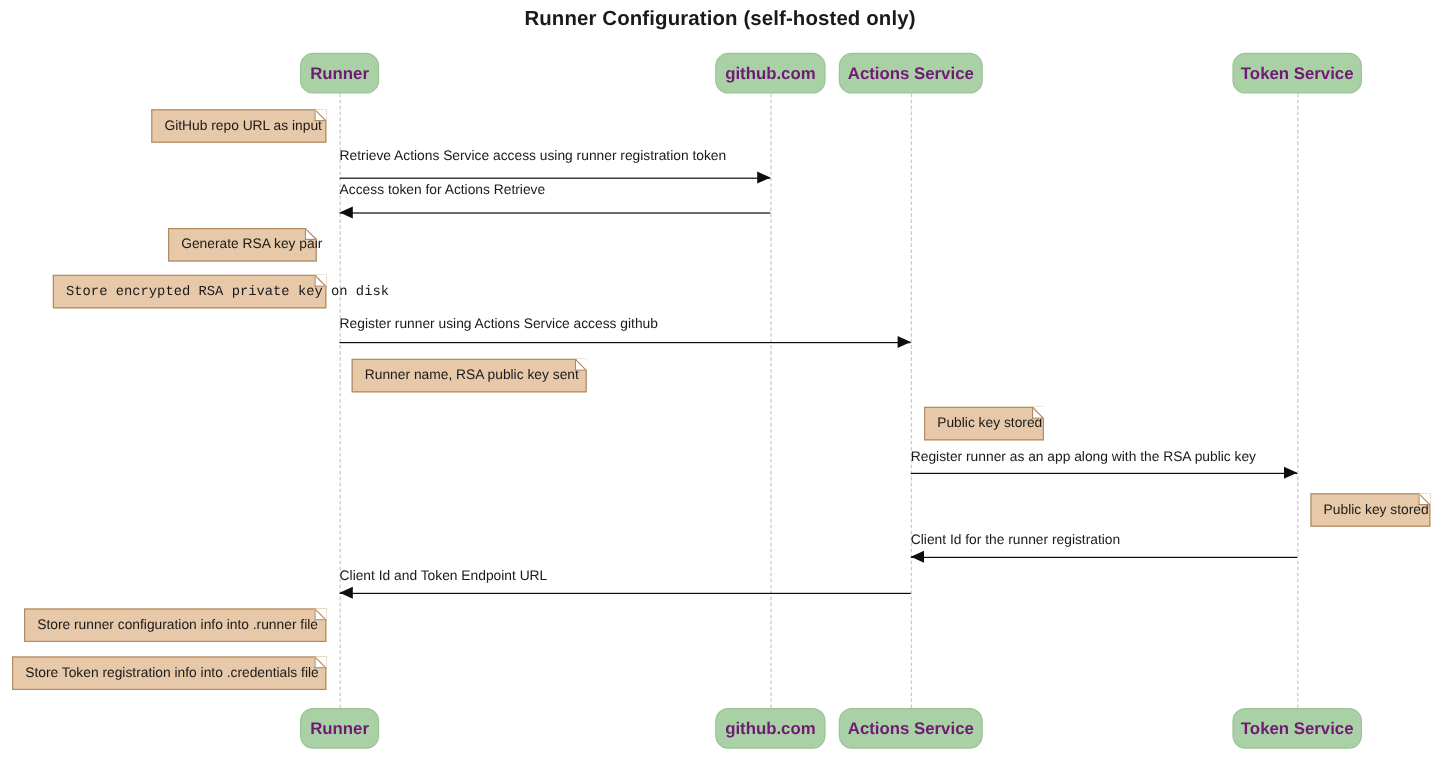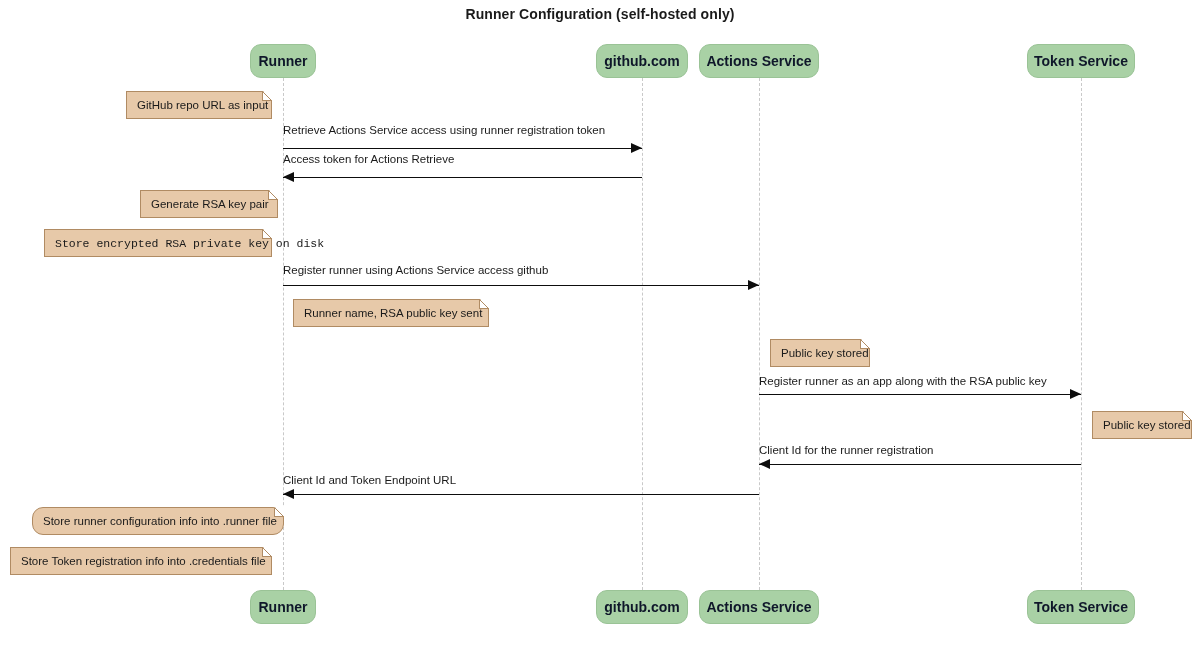--- a/index.html
+++ b/index.html
@@ -15,21 +15,21 @@
     height: 647px;
     background: #ffffff;
     overflow: hidden;
   }
   #diagram-title {
     position: absolute;
     top: 6px;
     left: 0;
     width: 1200px;
     text-align: center;
-    font-size: 14px;
+    font-size: 17px;
     font-weight: bold;
     color: #1a1a1a;
     letter-spacing: .1px;
   }
   
   .lifeline {
     position: absolute;
     width: 0;
     border-left: 1.5px dashed #c9c9c9;
   }
@@ -38,21 +38,21 @@
     position: absolute;
     height: 34px;
     border-radius: 11px;
     background: #a9d1a5;
     border: 1px solid #9ac396;
     display: flex;
     align-items: center;
     justify-content: center;
     font-size: 14px;
     font-weight: bold;
-    color: #0f172a;
+    color: #701a75;
     white-space: nowrap;
   }
   
   .note {
     position: absolute;
     background: #e7c9a9;
     border: 1px solid #b08b63;
     height: 28px;
     display: flex;
     align-items: center;
@@ -161,21 +161,21 @@
   <div id="notes">
       <div class="note" style="top: 91px; width: 146px; left: 126px;">
         <span>GitHub repo URL as input</span>
         <span class="note-fold">
           <svg width="9" height="9" viewBox="0 0 9 9">
             <path d="M0,0 L9,9 L9,0 Z" fill="#ffffff"></path>
             <path d="M0,0 L9,9" stroke="#b08b63" stroke-width="1" fill="none"></path>
           </svg>
         </span>
       </div>
-      <div class="note" style="top: 190px; width: 138px; left: 140px;">
+      <div class="note" style="top: 190px; width: 124px; left: 140px;">
         <span>Generate RSA key pair</span>
         <span class="note-fold">
           <svg width="9" height="9" viewBox="0 0 9 9">
             <path d="M0,0 L9,9 L9,0 Z" fill="#ffffff"></path>
             <path d="M0,0 L9,9" stroke="#b08b63" stroke-width="1" fill="none"></path>
           </svg>
         </span>
       </div>
       <div class="note" style="top: 229px; width: 228px; left: 44px; font-family: Liberation Mono, monospace;">
         <span>Store encrypted RSA private key on disk</span>
@@ -206,21 +206,21 @@
       </div>
       <div class="note" style="top: 411px; width: 100px; left: 1092px;">
         <span>Public key stored</span>
         <span class="note-fold">
           <svg width="9" height="9" viewBox="0 0 9 9">
             <path d="M0,0 L9,9 L9,0 Z" fill="#ffffff"></path>
             <path d="M0,0 L9,9" stroke="#b08b63" stroke-width="1" fill="none"></path>
           </svg>
         </span>
       </div>
-      <div class="note" style="top: 507px; width: 252px; left: 32px; border-radius: 11px;">
+      <div class="note" style="top: 507px; width: 252px; left: 20px;">
         <span>Store runner configuration info into .runner file</span>
         <span class="note-fold">
           <svg width="9" height="9" viewBox="0 0 9 9">
             <path d="M0,0 L9,9 L9,0 Z" fill="#ffffff"></path>
             <path d="M0,0 L9,9" stroke="#b08b63" stroke-width="1" fill="none"></path>
           </svg>
         </span>
       </div>
       <div class="note" style="top: 547px; width: 262px; left: 10px;">
         <span>Store Token registration info into .credentials file</span>

